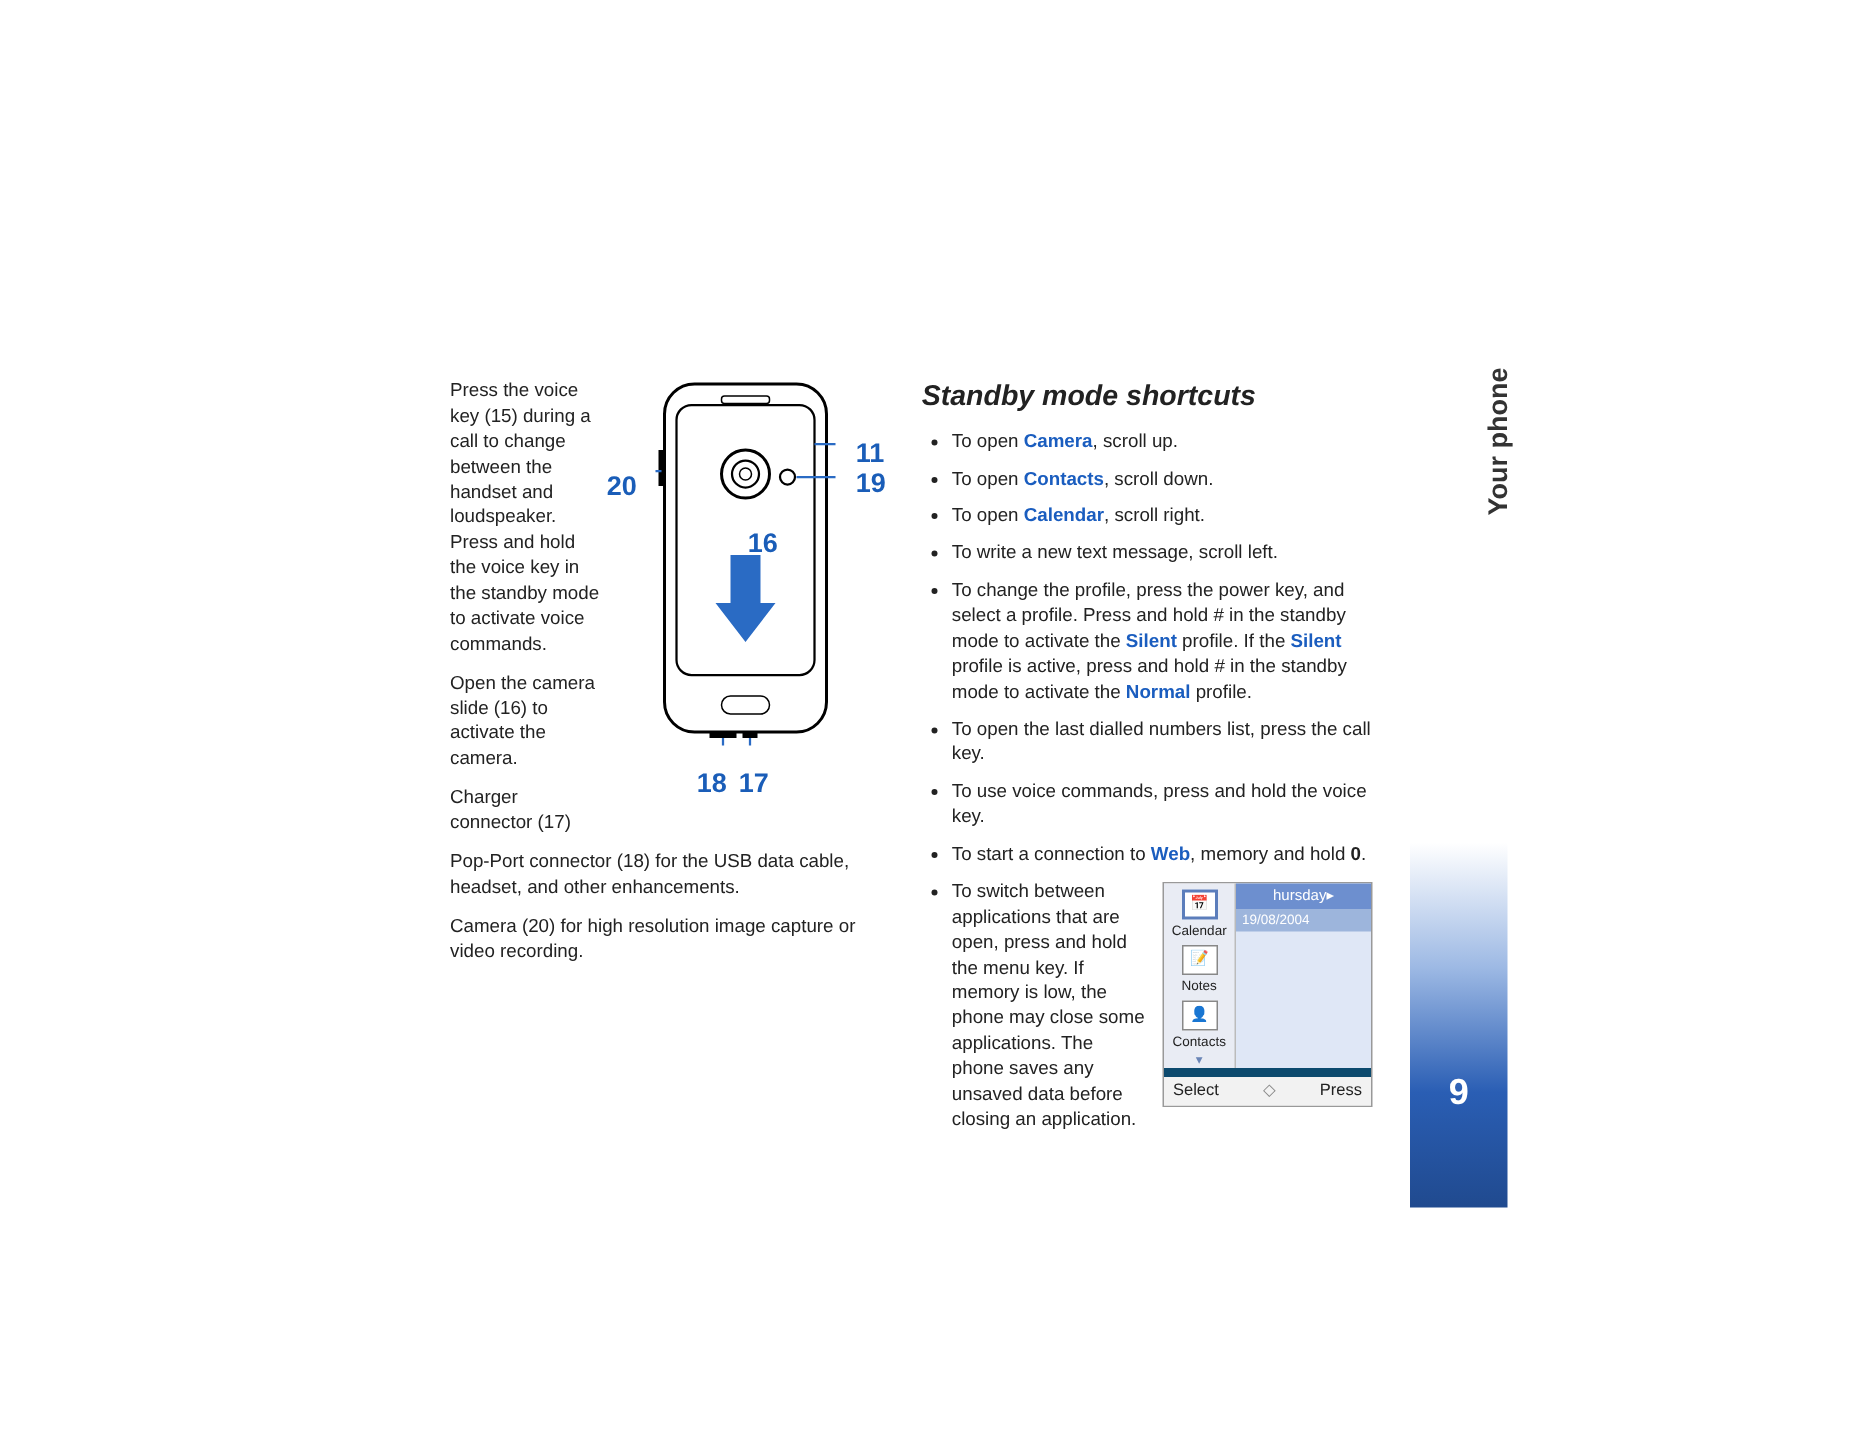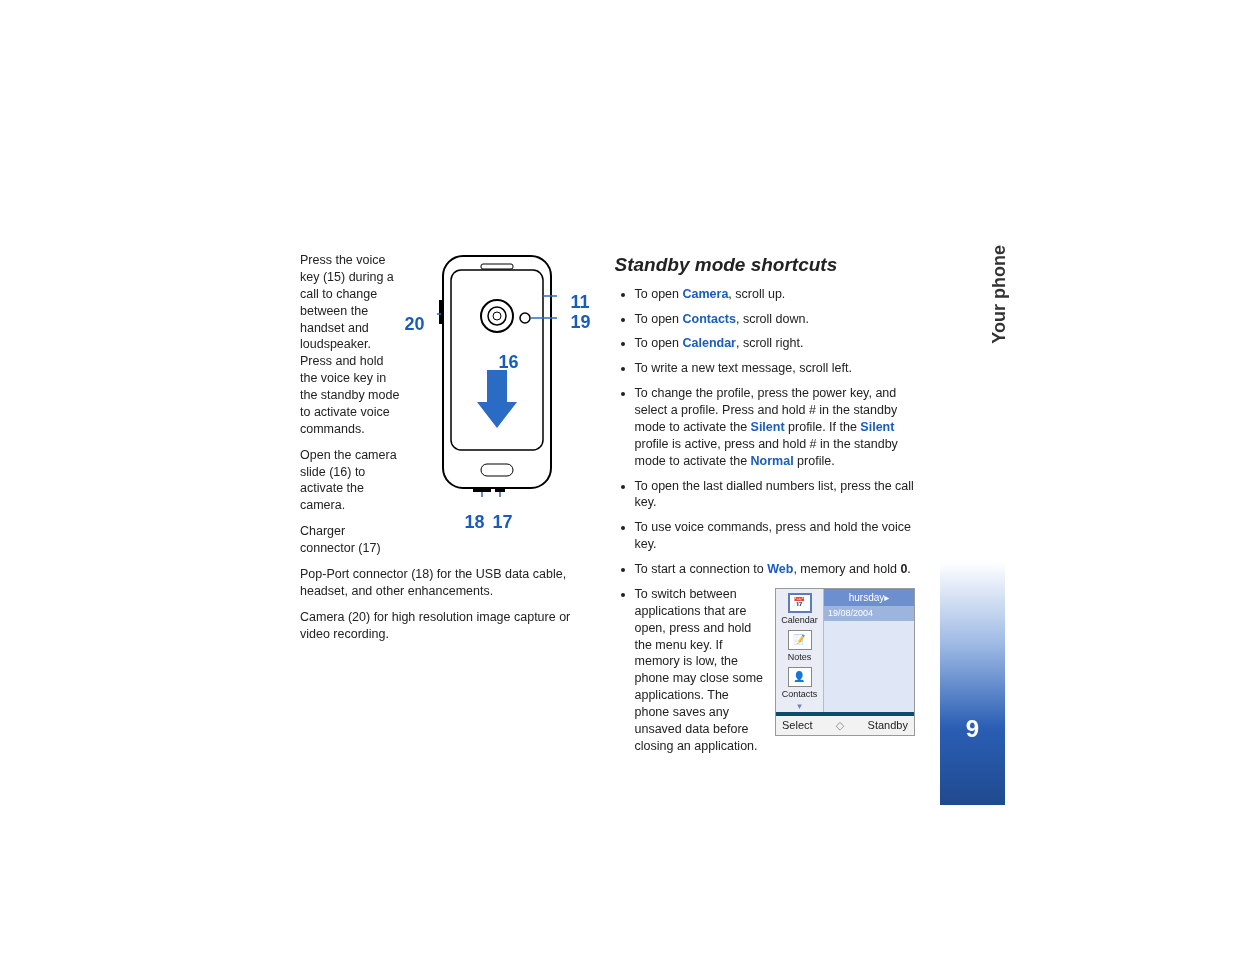--- a/index.html
+++ b/index.html
@@ -82,21 +82,21 @@
   .ss-side .ico.sel { border: 2px solid #5b7dbb; }
   .ss-main { flex: 1; background: #dfe7f6; }
   .ss-head {
     background: #6d8fcf; color: #fff; font-size: 10px; padding: 2px 4px;
     display: flex; justify-content: center;
   }
   .ss-date { background: #9db5dc; color: #fff; font-size: 9px; padding: 1px 4px; }
   .ss-body { font-size: 10px; padding: 2px 4px; color: #334; height: 92px; }
   .ss-foot {
     display: flex; justify-content: space-between; padding: 2px 6px;
-    font-size: 11px; background: #f2f2f2; border-top: 4px solid #0c4a6e;
+    font-size: 11px; background: #f2f2f2; border-top: 6px solid #0c4a6e;
   }
 
   
   .sidebar {
     position: absolute;
     left: 940px;
     top: 165px;
     width: 65px;
     height: 640px;
     background: linear-gradient(to bottom, #fff 0%, #fff 62%, #9db9e4 75%, #2a5eb4 88%, #204a8f 100%);
@@ -210,21 +210,21 @@
               <div class="ss-head">
                   <span>hursday</span>
                   <span>▸</span>
                 </div>
               <div class="ss-date">19/08/2004</div>
             </div>
           </div>
           <div class="ss-foot">
             <span>Select</span>
             <span style="color:#888">◇</span>
-            <span>Standby</span>
+            <span>Press</span>
           </div>
         </div>
         <span>To switch between applications that are open, press and hold the menu key. If memory is low, the phone may close some applications. The phone saves any unsaved data before closing an application.</span>
       </li>
     </ul>
   </div>
 </div>
 
 <div class="sidebar">
   <div class="sidebar-label">Your phone</div>

